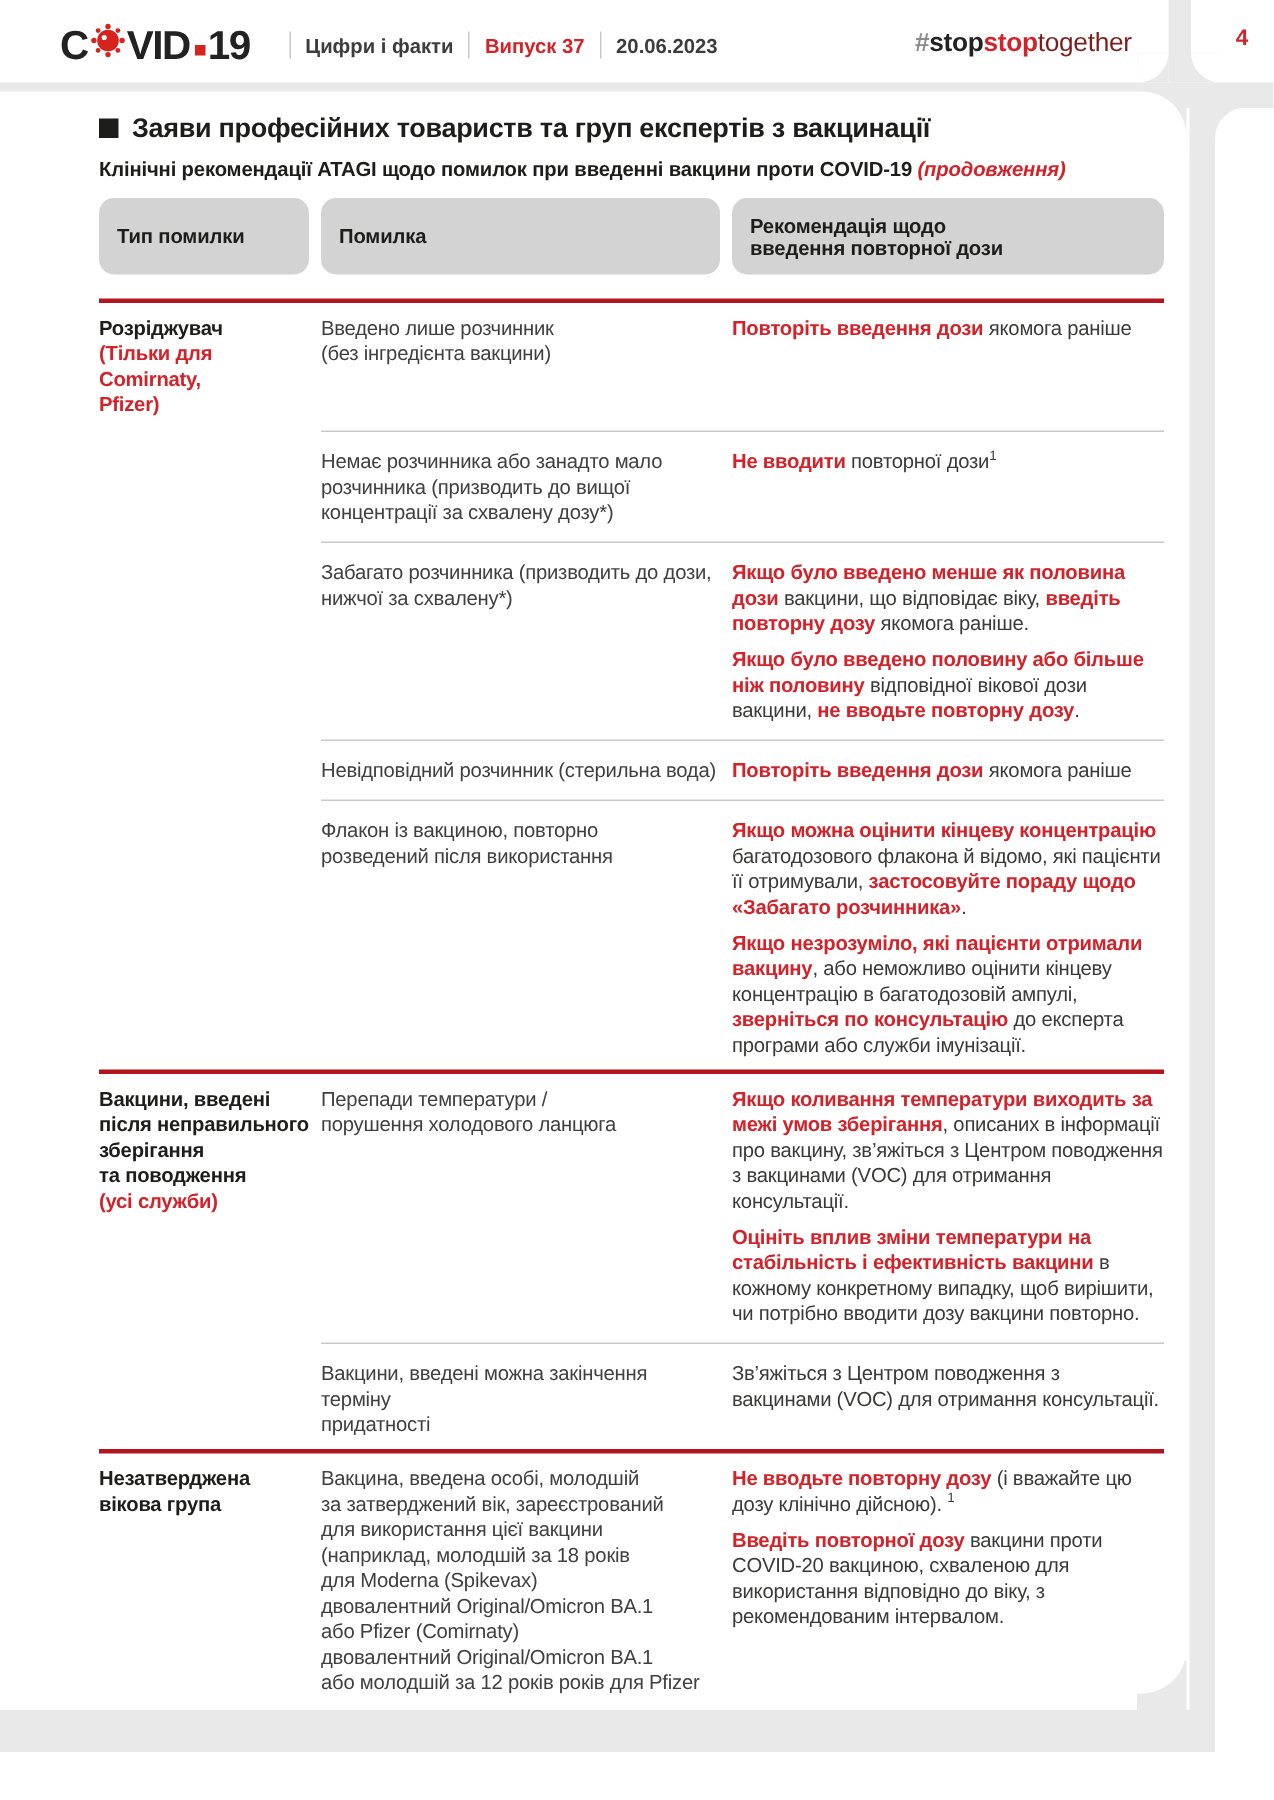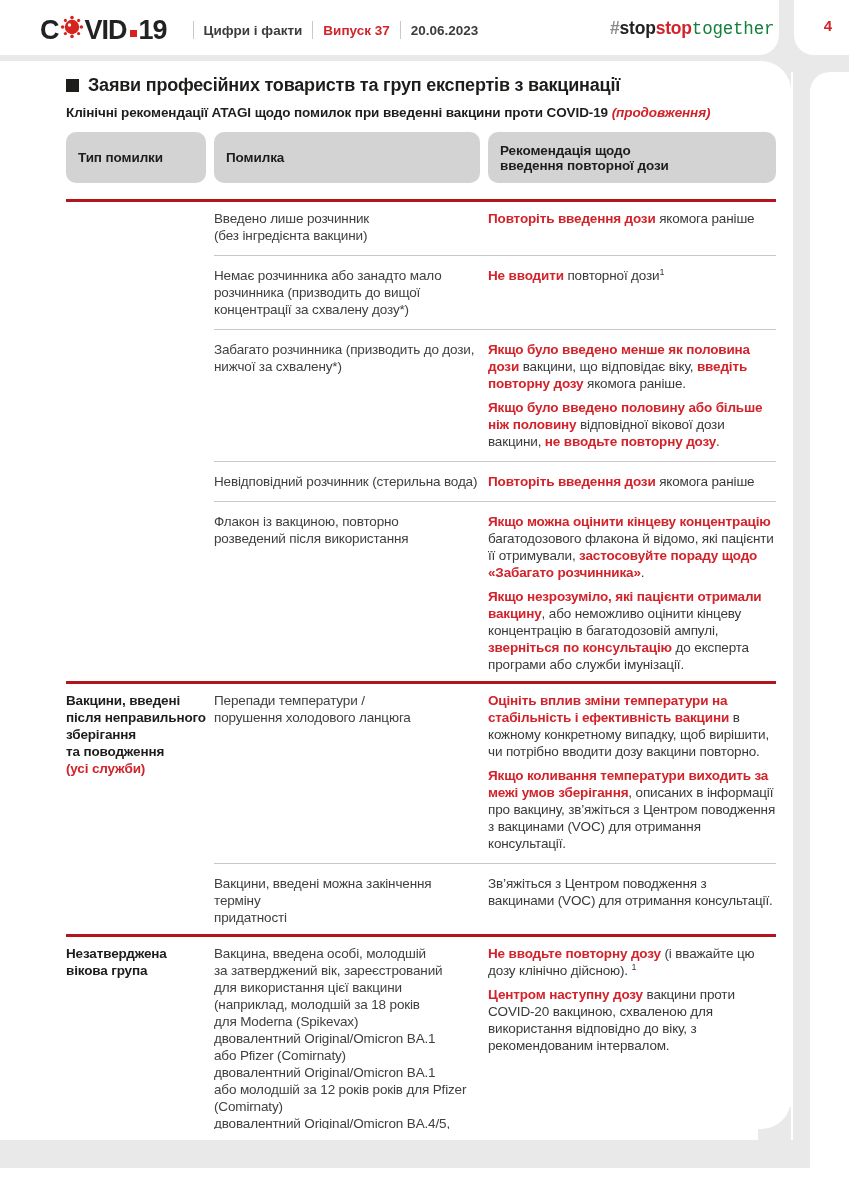--- a/index.html
+++ b/index.html
@@ -30,21 +30,21 @@
   .logo{display:flex;align-items:center;font-weight:900;font-size:27px;letter-spacing:-1px;color:#232222;}
   .logo .virus{margin:0 1px;}
   .logo .dot{width:7px;height:7px;background:#d6231e;margin:6px 2px 0 3px;}
   .meta{display:flex;align-items:center;margin-left:16px;font-size:13.5px;font-weight:700;color:#3c3c3b;}
   .meta .bar{width:1px;height:18px;background:#c9c9c9;margin:0 10px;}
   .meta .issue{color:#d2232a;}
   .hashtag{position:absolute;top:18px;left:610px;font-size:17.5px;letter-spacing:-0.2px;z-index:3;}
   .hashtag .h{color:#8b8b8b;font-weight:700;}
   .hashtag .s{color:#232222;font-weight:700;}
   .hashtag .c{color:#d2232a;font-weight:700;}
-  .hashtag .t{color:#15803d;font-weight:400;font-family:Liberation Mono, monospace;}
+  .hashtag .t{color:#7f1d1d;font-weight:400;}
   .pagenum{position:absolute;left:815px;top:17px;width:26px;text-align:center;font-size:15px;font-weight:700;color:#d2232a;z-index:3;}
   
   .content{position:relative;padding:14px 0 0 66px;width:710px;}
   .sec-title{display:flex;align-items:center;font-size:18px;font-weight:800;color:#1d1d1b;letter-spacing:-0.2px;}
   .sec-title .sq{width:13px;height:13px;background:#1d1d1b;margin-right:9px;flex:0 0 auto;}
   .subtitle{margin-top:9px;font-size:13.5px;font-weight:700;color:#1d1d1b;letter-spacing:-0.1px;}
   .subtitle .note{color:#d2232a;font-style:italic;}
   
   .thead{display:grid;grid-template-columns:140px 266px 288px;column-gap:8px;margin-top:12px;}
   .th{background:#d3d3d3;border-radius:10px;min-height:51px;display:flex;align-items:center;
@@ -128,20 +128,25 @@
 
     <div class="thead">
       <div class="th">Тип помилки</div>
       <div class="th">Помилка</div>
       <div class="th pre">Рекомендація щодо
 введення повторної дози</div>
     </div>
 
     <div class="tbody">
         <div class="group">
+          <div class="cell lblcell">
+            <div class="lbl-b pre">Розріджувач</div>
+            <div class="lbl-r pre">(Тільки для Comirnaty,
+Pfizer)</div>
+          </div>
           <div class="cell err pre" style="grid-row: 1;">Введено лише розчинник
 (без інгредієнта вакцини)</div>
           <div class="cell rec" style="grid-row: 1;">
             <p><span class="rb">Повторіть введення дози</span><span> якомога раніше</span></p>
           </div>
           <div class="sep" style="grid-row: 2;"></div>
           <div class="cell err pre" style="grid-row: 3;">Немає розчинника або занадто мало
 розчинника (призводить до вищої
 концентрації за схвалену дозу*)</div>
           <div class="cell rec" style="grid-row: 3;">
@@ -171,22 +176,22 @@
           <div class="cell lblcell">
             <div class="lbl-b pre">Вакцини, введені
 після неправильного
 зберігання
 та поводження</div>
             <div class="lbl-r pre">(усі служби)</div>
           </div>
           <div class="cell err pre" style="grid-row: 1;">Перепади температури /
 порушення холодового ланцюга</div>
           <div class="cell rec" style="grid-row: 1;">
+            <p><span class="rb">Якщо коливання температури виходить за межі умов зберігання</span><span>, описаних в інформації про вакцину, зв’яжіться з Центром поводження з вакцинами (VOC) для отримання консультації.</span></p>
             <p><span class="rb">Оцініть вплив зміни температури на стабільність і ефективність вакцини</span><span> в кожному конкретному випадку, щоб вирішити, чи потрібно вводити дозу вакцини повторно.</span></p>
-            <p><span class="rb">Якщо коливання температури виходить за межі умов зберігання</span><span>, описаних в інформації про вакцину, зв’яжіться з Центром поводження з вакцинами (VOC) для отримання консультації.</span></p>
           </div>
           <div class="sep" style="grid-row: 2;"></div>
           <div class="cell err pre" style="grid-row: 3;">Вакцини, введені можна закінчення терміну
 придатності</div>
           <div class="cell rec" style="grid-row: 3;">
             <p><span>Зв’яжіться з Центром поводження з вакцинами (VOC) для отримання консультації.</span></p>
           </div>
         </div>
         <div class="group">
           <div class="cell lblcell">
@@ -202,18 +207,18 @@
 або Pfizer (Comirnaty)
 двовалентний Original/Omicron BA.1
 або молодшій за 12 років років для Pfizer
 (Comirnaty)
 двовалентний Original/Omicron BA.4/5,
 Moderna (Spikevax)
 двовалентний Original/Omicron BA.4/5
 або Novavax (Nuvaxovid)</div>
           <div class="cell rec" style="grid-row: 1;">
             <p><span class="rb">Не вводьте повторну дозу</span><span> (і вважайте цю дозу клінічно дійсною). </span><sup>1</sup></p>
-            <p><span class="rb">Центром наступну дозу</span><span> вакцини проти COVID-20 вакциною, схваленою для використання відповідно до віку, з рекомендованим інтервалом.</span></p>
+            <p><span class="rb">Введіть повторної дозу</span><span> вакцини проти COVID-20 вакциною, схваленою для використання відповідно до віку, з рекомендованим інтервалом.</span></p>
           </div>
         </div>
       </div>
   </div>
 </div>
 
 </body></html>

